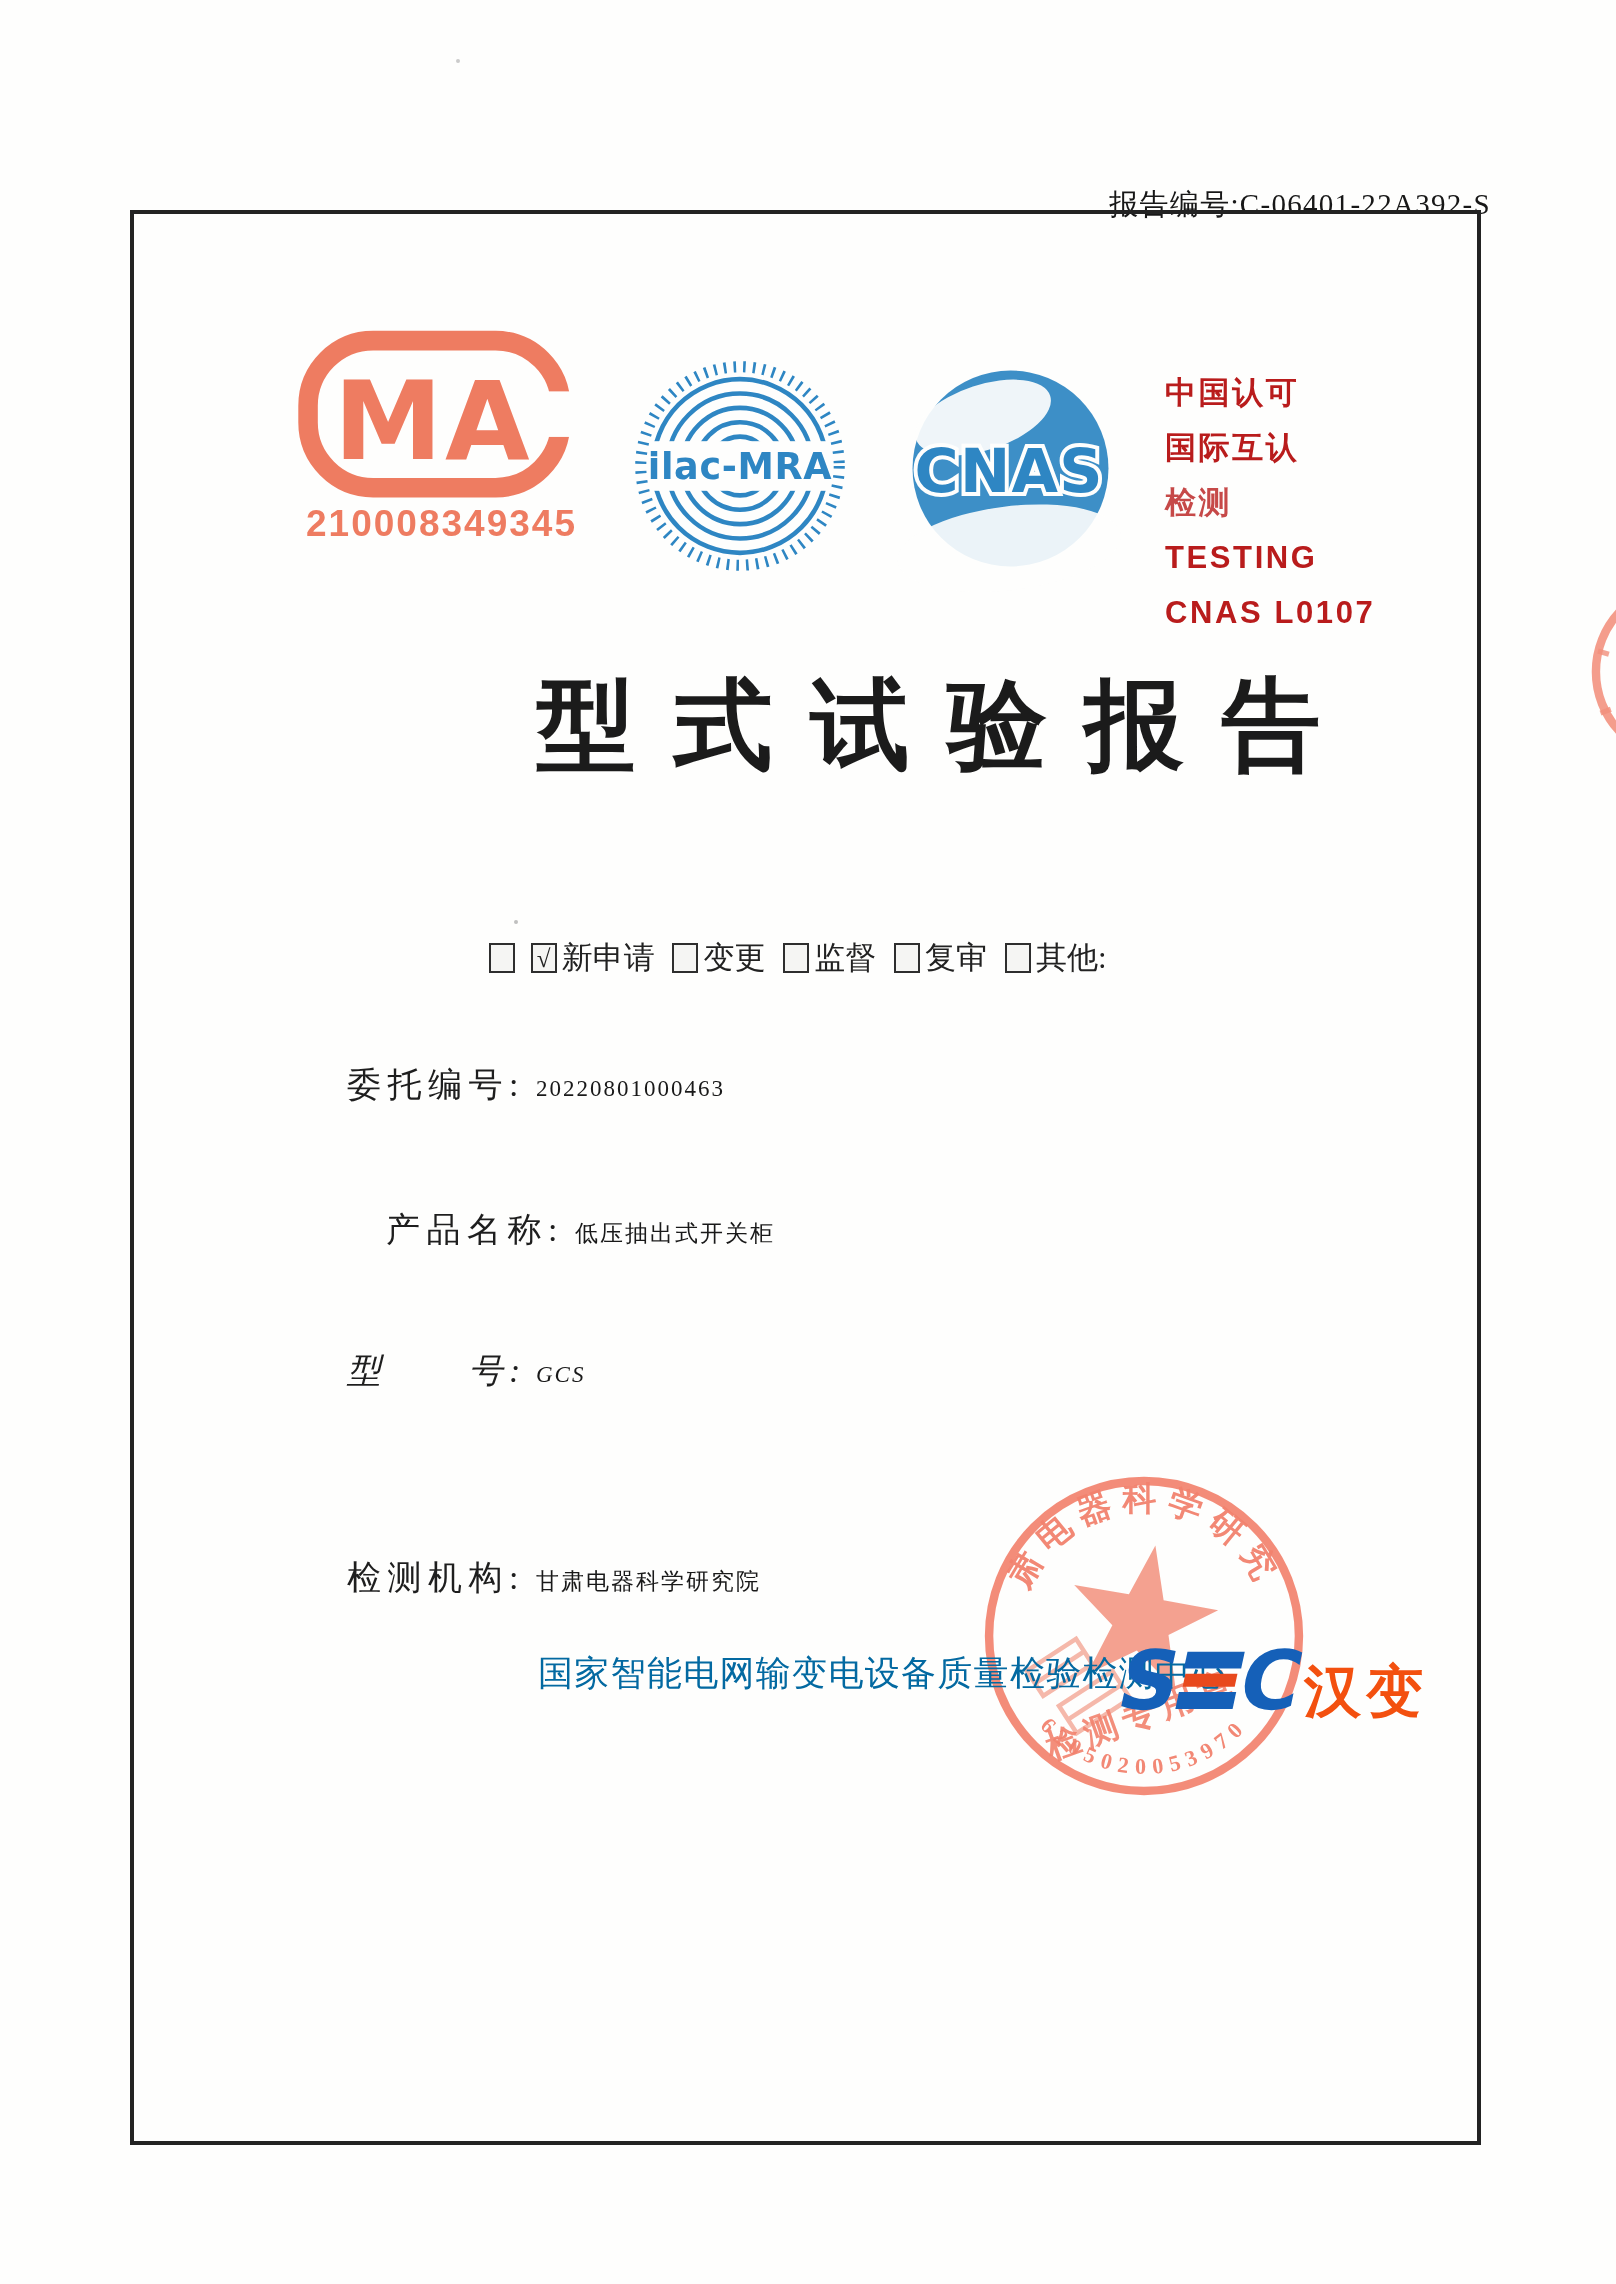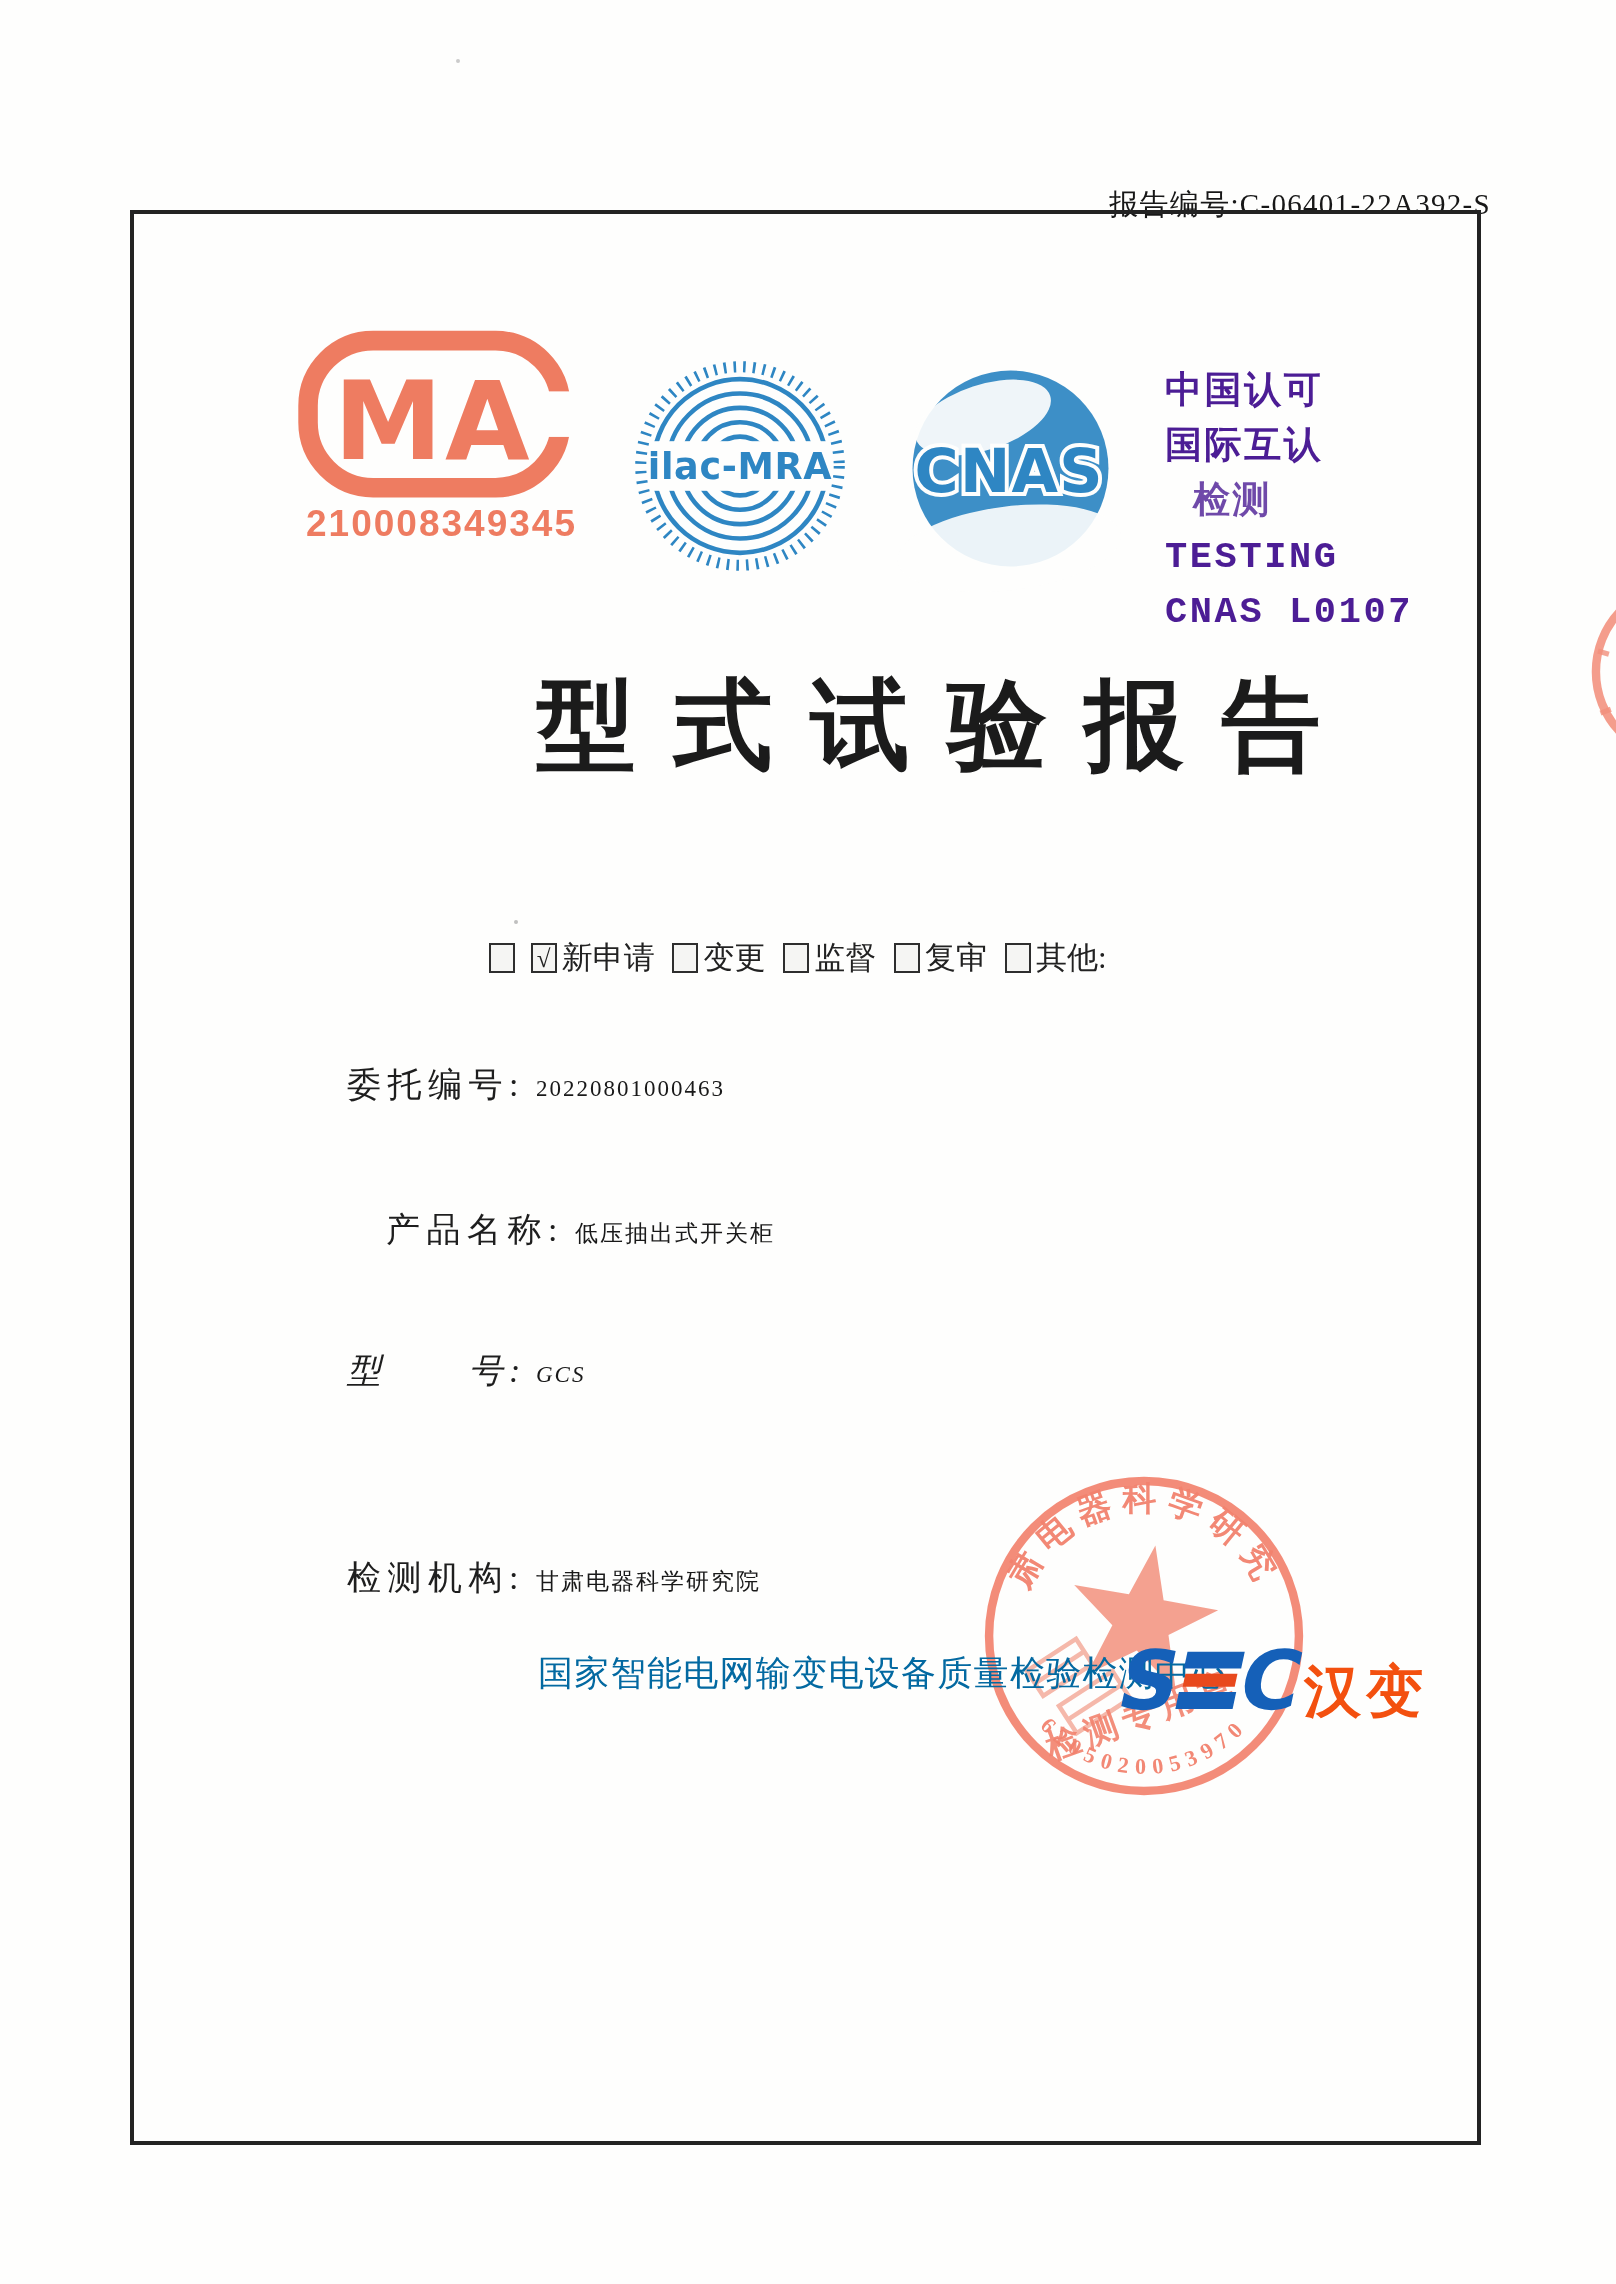--- a/index.html
+++ b/index.html
@@ -33,26 +33,26 @@
     text-align:center;font-size:37px;font-weight:700;
     color:#ee7c61;letter-spacing:2px;
     font-family:"Liberation Sans","DejaVu Sans",sans-serif;
   }
 
   .ilac-svg{left:629px;top:355px;}
   .cnas-svg{left:906px;top:364px;}
 
   .accreditation{
     left:1165px;top:365px;
-    font-size:37px;line-height:55px;font-weight:600;
-    color:#4c1d95;letter-spacing:2.6px;
-    font-family:Liberation Mono, monospace;
-    white-space:nowrap;
-  }
-  .accreditation .ln3{opacity:.8;margin-left:28px;}
+    font-size:31px;line-height:55px;font-weight:600;
+    color:#b91c1c;letter-spacing:2.6px;
+    font-family:Liberation Sans, sans-serif;
+    white-space:nowrap;
+  }
+  .accreditation .ln3{opacity:.8;}
 
   
   .doc-title{
     left:130px;top:660px;width:1597px;
     text-align:center;
     font-size:99px;font-weight:700;color:#1b1b1b;
     letter-spacing:38px;padding-left:38px;box-sizing:border-box;
     white-space:nowrap;
   }
 

